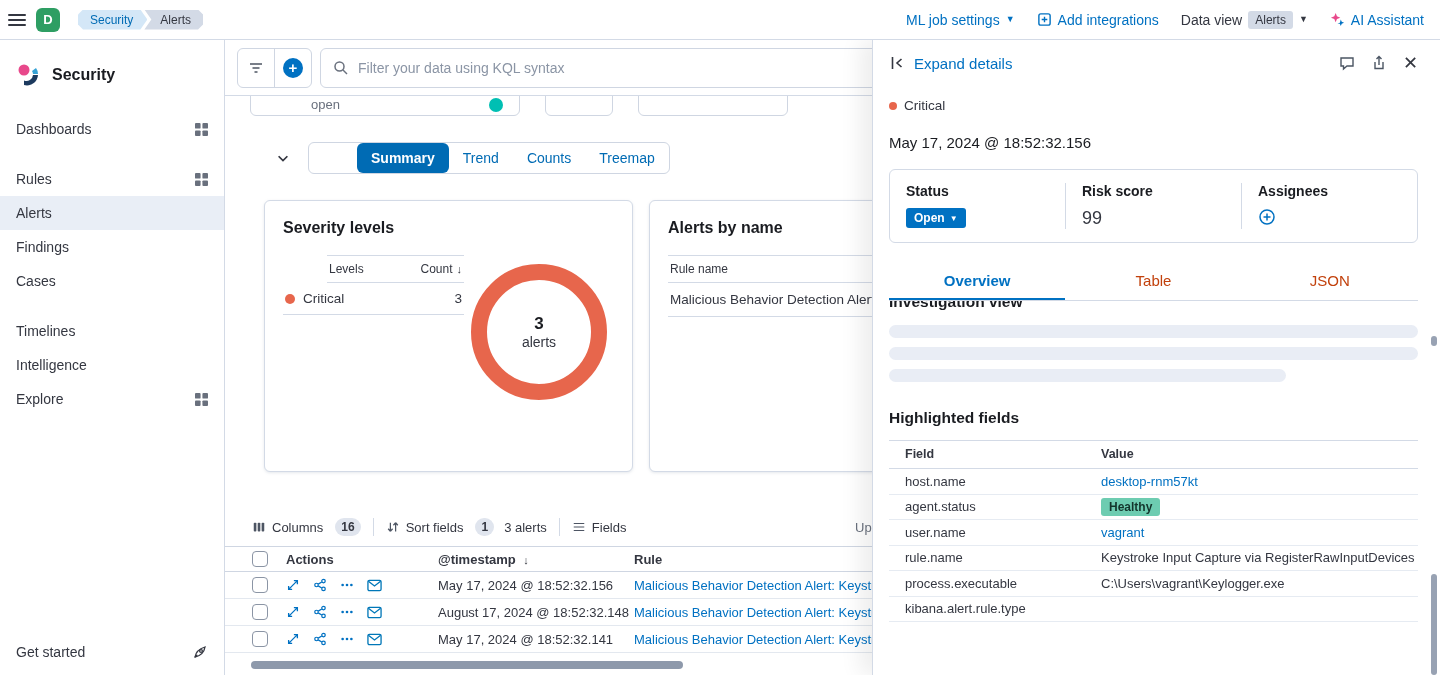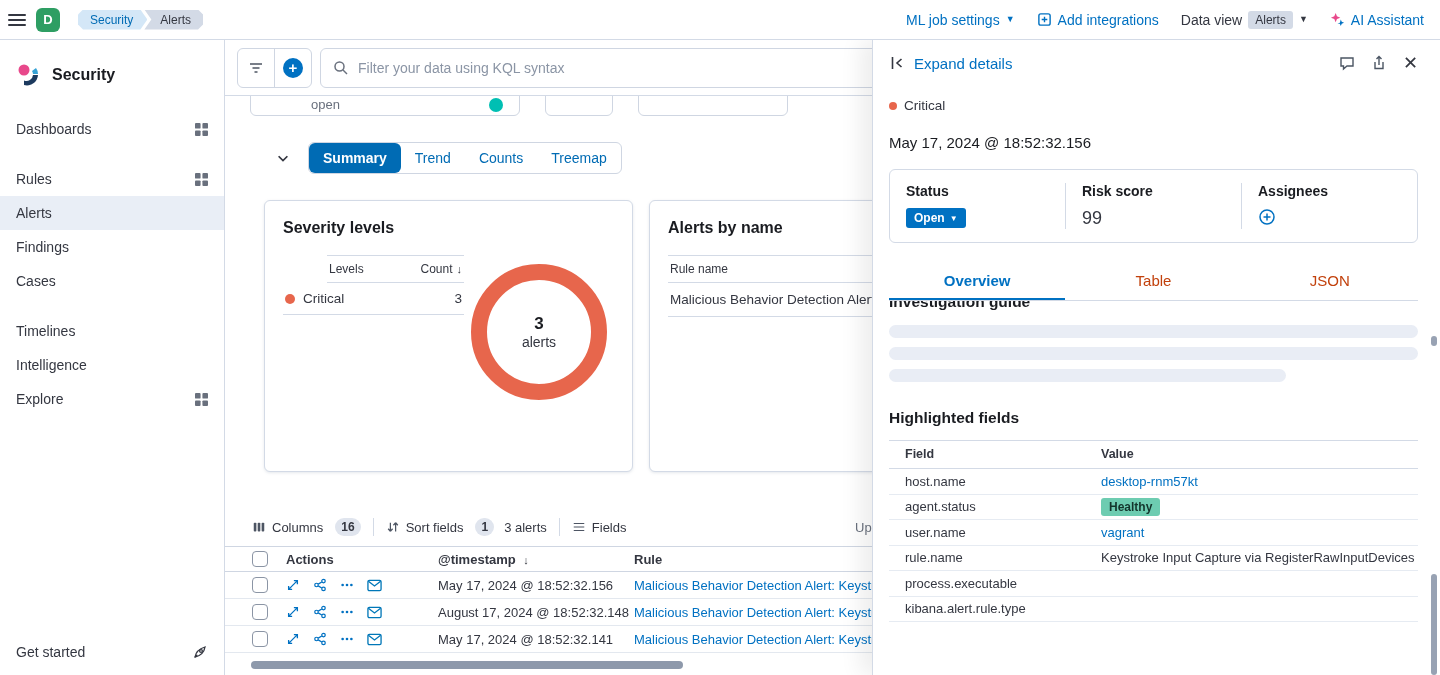--- a/index.html
+++ b/index.html
@@ -42,21 +42,21 @@
   .scrollzone{position:relative;height:579px;overflow:hidden;}
   .cutrow{position:absolute;top:-14px;left:25px;display:flex;gap:25px;}
   .cutbox{background:#fff;border:1px solid #cfd6e2;border-radius:6px;height:34px;display:flex;align-items:flex-end;}
   .cb1{width:270px;justify-content:space-between;padding:0 16px 3px 60px;}
   .cb1 span{font-size:13px;color:#69707d;}
   .gdot{width:14px;height:14px;border-radius:50%;background:#00bfb3;}
   .cb2{width:68px;}
   .cb3{width:150px;}
   .chart-head{margin:46px 0 0 47px;display:flex;align-items:center;gap:14px;}
   .collapse-btn{width:22px;height:22px;display:flex;align-items:center;justify-content:center;cursor:pointer;color:#343741;}
-  .tabgroup{display:inline-flex;height:32px;border:1px solid #cfd6e2;border-radius:6px;background:#fff;}
+  .tabgroup{display:inline-flex;height:32px;border:1px solid #cfd6e2;border-radius:6px;background:#fff;padding-left:48px;}
   .tg-btn{padding:0 14px;display:flex;align-items:center;font-size:14px;color:#006bb4;cursor:pointer;}
   .tg-btn.selected{background:#006bb4;color:#fff;border-radius:6px;font-weight:600;}
   .panels{display:flex;gap:16px;margin:26px 0 0 39px;}
   .panel{background:#fff;border:1px solid #d3dae6;border-radius:6px;box-shadow:0 1px 3px rgba(152,162,179,.25);padding:18px;height:272px;}
   .p-sev{width:369px;}
   .p-names{width:492px;}
   .panel h3{font-size:16px;font-weight:700;color:#1a1c21;margin-bottom:18px;}
   .sev-body{display:flex;}
   .sev-table{width:182px;}
   .sev-th{display:flex;justify-content:space-between;align-items:center;border-top:1px solid #d3dae6;border-bottom:1px solid #d3dae6;padding:6px 2px;font-size:12px;color:#343741;margin-left:44px;}
@@ -535,21 +535,21 @@
     </div>
   </div>
 
   <div class="fly-tabs">
     <div class="fly-tab selected">Overview</div>
     <div class="fly-tab">Table</div>
     <div class="fly-tab">JSON</div>
   </div>
 
   <div class="clip-head">
-    <span>Investigation guide</span>
+    <span>Investigation view</span>
   </div>
 
   <div class="skel sk1"></div>
   <div class="skel sk2"></div>
   <div class="skel sk3"></div>
 
   <h2 class="hf-title">Highlighted fields</h2>
 
   <div class="fields-table">
     <div class="ft-head">
@@ -567,20 +567,21 @@
     <div class="ft-row">
       <span>user.name</span>
       <span class="ft-link">vagrant</span>
     </div>
     <div class="ft-row">
       <span>rule.name</span>
       <span>Keystroke Input Capture via RegisterRawInputDevices</span>
     </div>
     <div class="ft-row">
       <span>process.executable</span>
+      <span>C:\Users\vagrant\Keylogger.exe</span>
     </div>
     <div class="ft-row">
       <span>kibana.alert.rule.type</span>
     </div>
 
   </div>
 
   <div class="vthumb vt1"></div>
   <div class="vthumb vt2"></div>
 </section>

